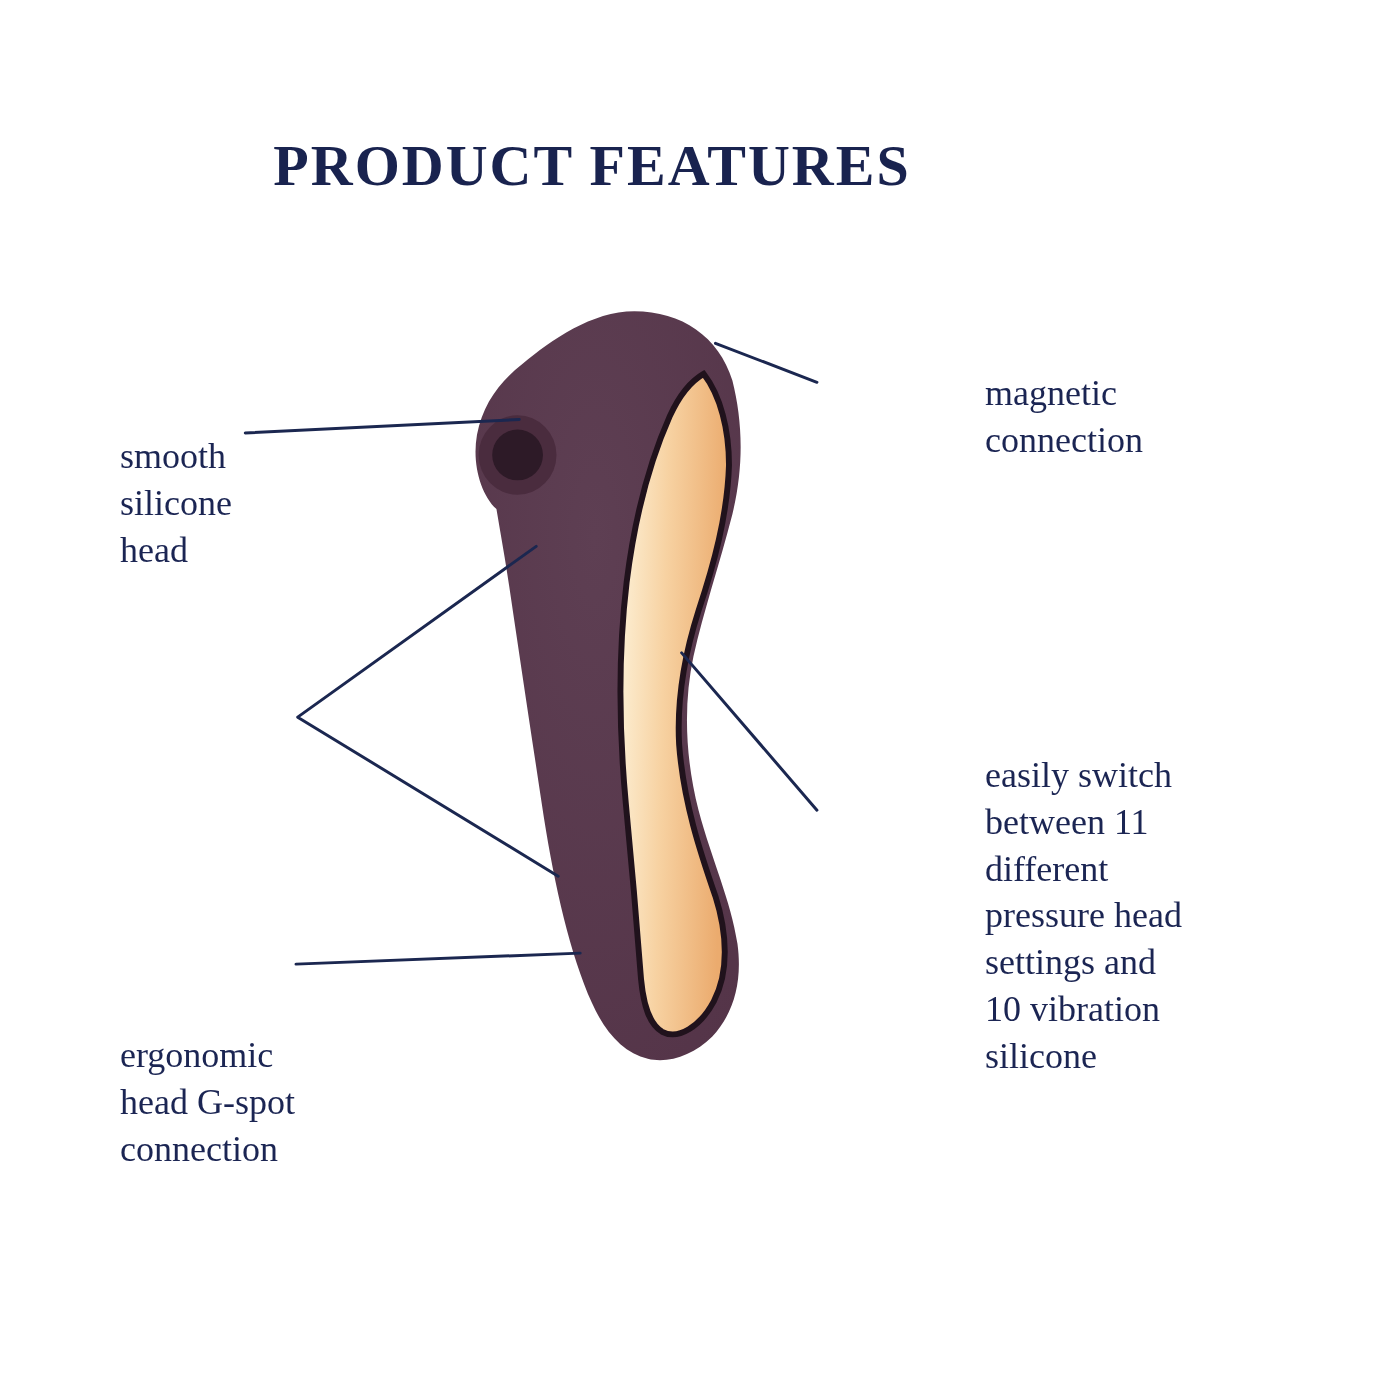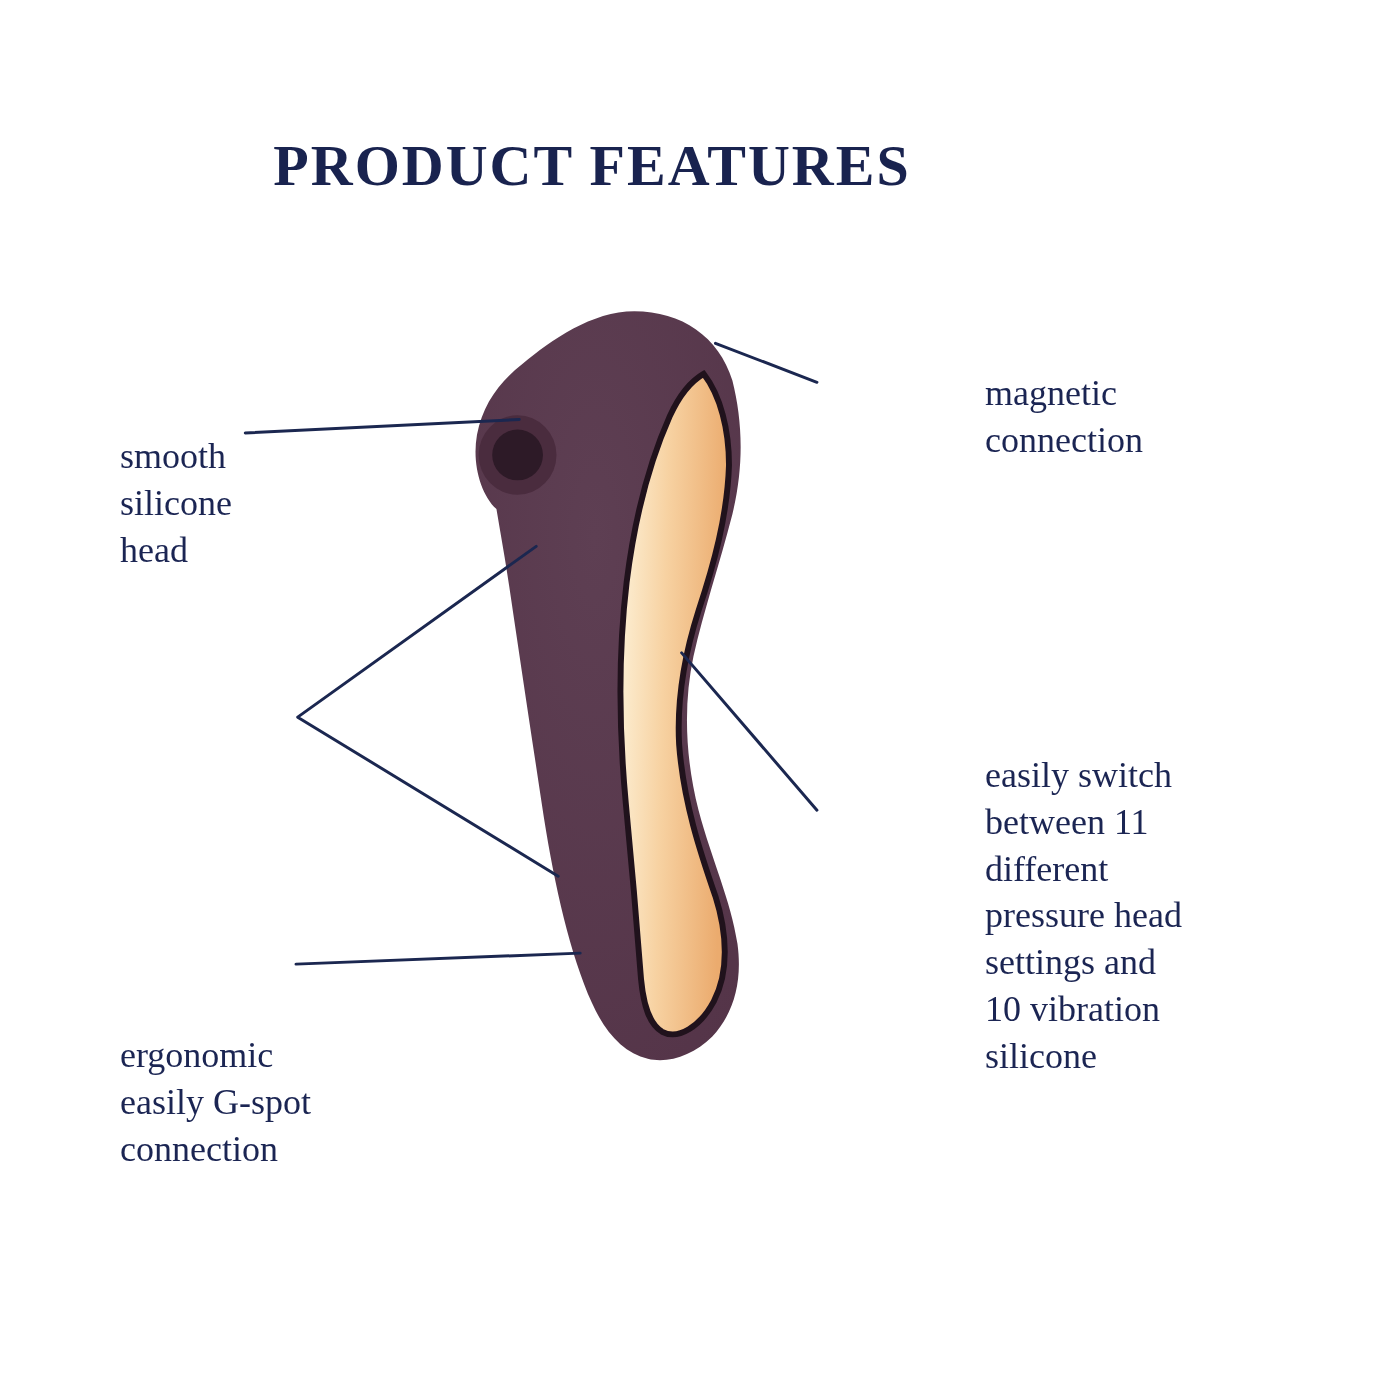--- a/index.html
+++ b/index.html
@@ -112,21 +112,21 @@
 
   <div class="callout label-smooth">
     <div>smooth</div>
     <div>silicone</div>
     <div>head</div>
   </div>
 
 
   <div class="callout label-ergonomic">
     <div>ergonomic</div>
-    <div>easily G-spot</div>
+    <div>head G-spot</div>
     <div>connection</div>
   </div>
 
   <div class="callout label-magnetic">
     <div>magnetic</div>
     <div>connection</div>
   </div>
 
   <div class="callout label-settings">
     <div>easily switch</div>

